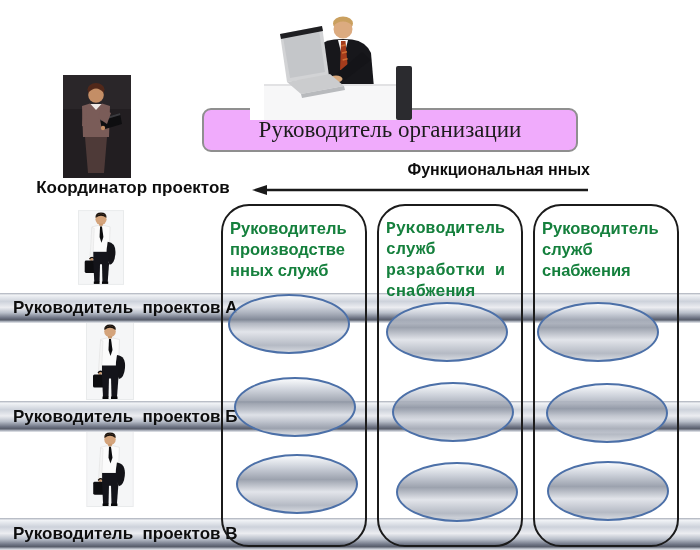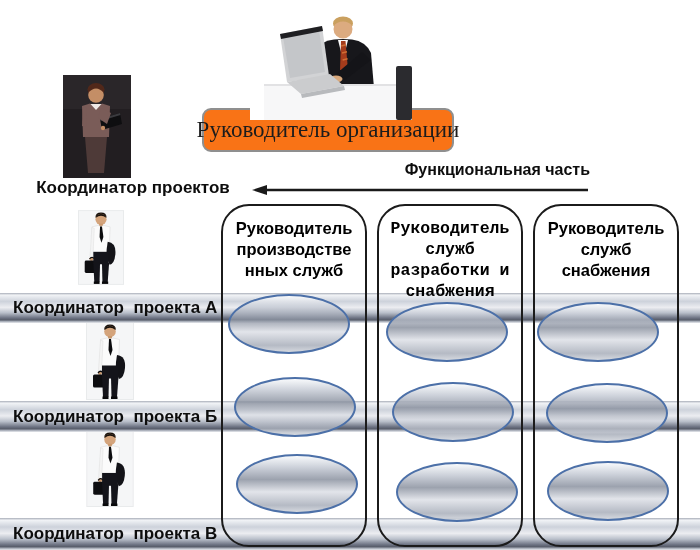--- a/index.html
+++ b/index.html
@@ -4,22 +4,22 @@
 <style>
   html,body{margin:0;padding:0;background:#ffffff;}
   .stage{
     position:relative;width:700px;height:550px;background:#ffffff;overflow:hidden;
     font-family:"Liberation Sans",sans-serif;color:#111;
   }
   .abs{position:absolute;}
 
   
   .head-box{
-    left:202px;top:108px;width:252px;height:44px;box-sizing:border-box;
-    border:2px solid #8f8f8f;border-radius:9px;background:#f97316;z-index:0;
+    left:202px;top:108px;width:376px;height:44px;box-sizing:border-box;
+    border:2px solid #8f8f8f;border-radius:9px;background:#f0abfc;z-index:0;
     display:flex;align-items:center;justify-content:center;
   }
   .head-box span{
     font-family:"Liberation Serif",serif;font-size:23px;color:#1c1c1c;white-space:nowrap;
   }
   .org-photo{left:250px;top:8px;width:162px;height:112px;z-index:1;}
 
   
   .coord-photo{left:63px;top:75px;width:68px;height:103px;}
   .coord-label{
@@ -49,22 +49,22 @@
     padding-left:13px;font-size:17px;font-weight:700;color:#0d0d0d;white-space:pre;
   }
 
   
   .col{
     top:204px;width:146px;height:343px;box-sizing:border-box;
     border:2.5px solid #1b1b1b;border-radius:28px;background:transparent;z-index:2;
   }
   .col-1{left:221px;} .col-2{left:377px;font-family:Liberation Mono, monospace;} .col-3{left:533px;}
   .col-label{
-    margin:12px auto 0 auto;width:128px;text-align:center;
-    font-size:16.5px;font-weight:600;line-height:21px;color:#000000;
+    margin:12px auto 0 auto;width:128px;text-align:left;
+    font-size:16.5px;font-weight:600;line-height:21px;color:#15803d;
   }
 
   
   .pm{z-index:0;}
   .pm-1{left:78px;top:208px;width:46px;height:79px;}
   .pm-2{left:86px;top:322px;width:48px;height:78px;}
   .pm-3{left:86px;top:430px;width:48px;height:77px;}
 
   
   .cell{
@@ -144,34 +144,34 @@
     <path d="M19,31 L27,28.5 L33,35 L39,28.5 L47,31 L46,62 L20,62 Z" fill="#7a5c58"></path>
     <path d="M22,62 L44,62 L41,98 L25,98 Z" fill="#4e3a38"></path>
     <polygon points="37,44 57,38 59,49 39,55" fill="#0e0e10"></polygon>
     <polygon points="37,44 57,38 57.5,40 37.5,46" fill="#3a3a3e"></polygon>
     <polygon points="38,33 48,38 44,49 35,43" fill="#7a5c58"></polygon>
     <path d="M20,32 L24,33 L23,52 L19,51 Z" fill="#7a5c58"></path>
     <circle cx="40" cy="53" r="2.2" fill="#c48e66"></circle>
   </svg>
   <div class="abs coord-label">Координатор проектов</div>
 
-  <div class="abs func-label">Функциональная часть</div>
+  <div class="abs func-label">Функциональная нных</div>
   <svg class="abs func-arrow" viewBox="0 0 340 14">
     <line x1="338" y1="7" x2="12" y2="7" stroke="#1a1a1a" stroke-width="2.4"></line>
     <polygon points="2,7 17,2 17,12" fill="#1a1a1a"></polygon>
   </svg>
 
   <div class="abs bar bar-a">
-    <span class="bar-label">Координатор  проекта А</span>
+    <span class="bar-label">Руководитель  проектов А</span>
   </div>
   <div class="abs bar bar-b">
-    <span class="bar-label">Координатор  проекта Б</span>
+    <span class="bar-label">Руководитель  проектов Б</span>
   </div>
   <div class="abs bar bar-v">
-    <span class="bar-label">Координатор  проекта В</span>
+    <span class="bar-label">Руководитель  проектов В</span>
   </div>
 
   <svg class="abs pm pm-1">
       <use href="#pm-man"></use>
     </svg>
   <svg class="abs pm pm-2">
       <use href="#pm-man"></use>
     </svg>
   <svg class="abs pm pm-3">
       <use href="#pm-man"></use>

